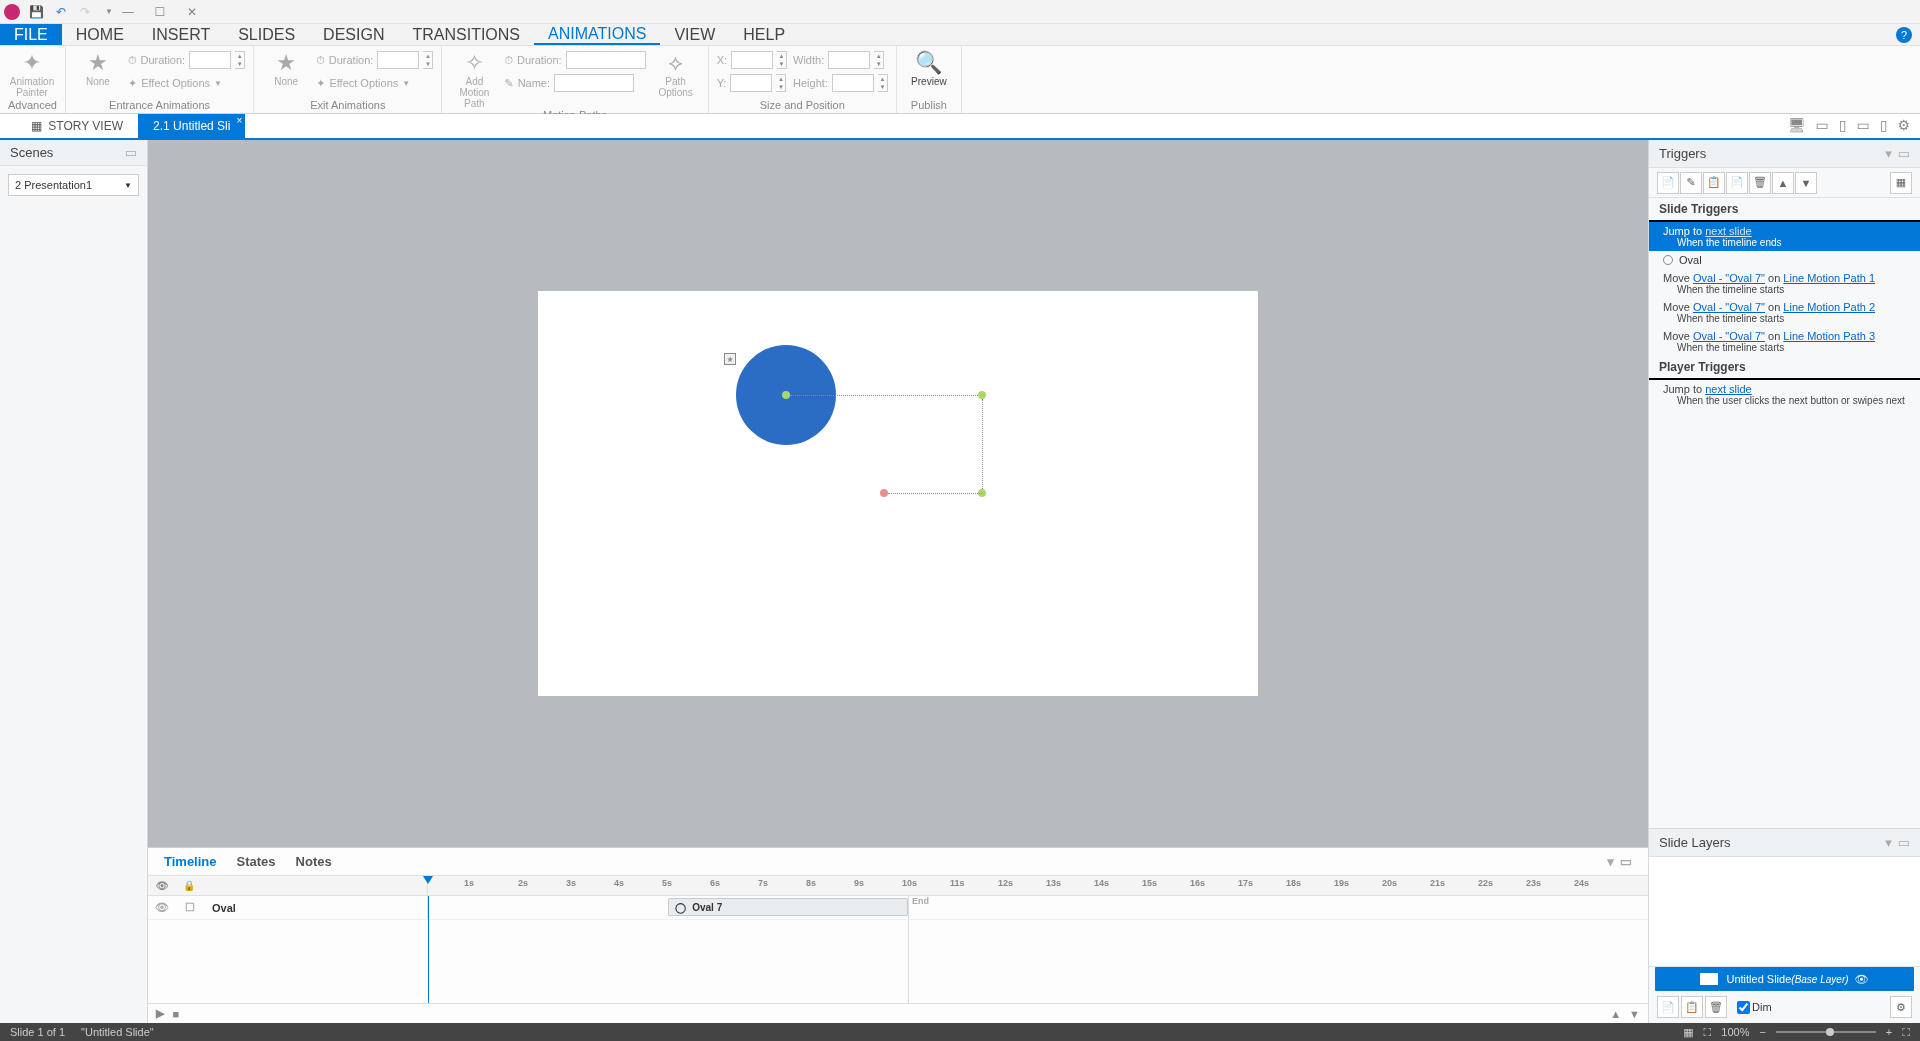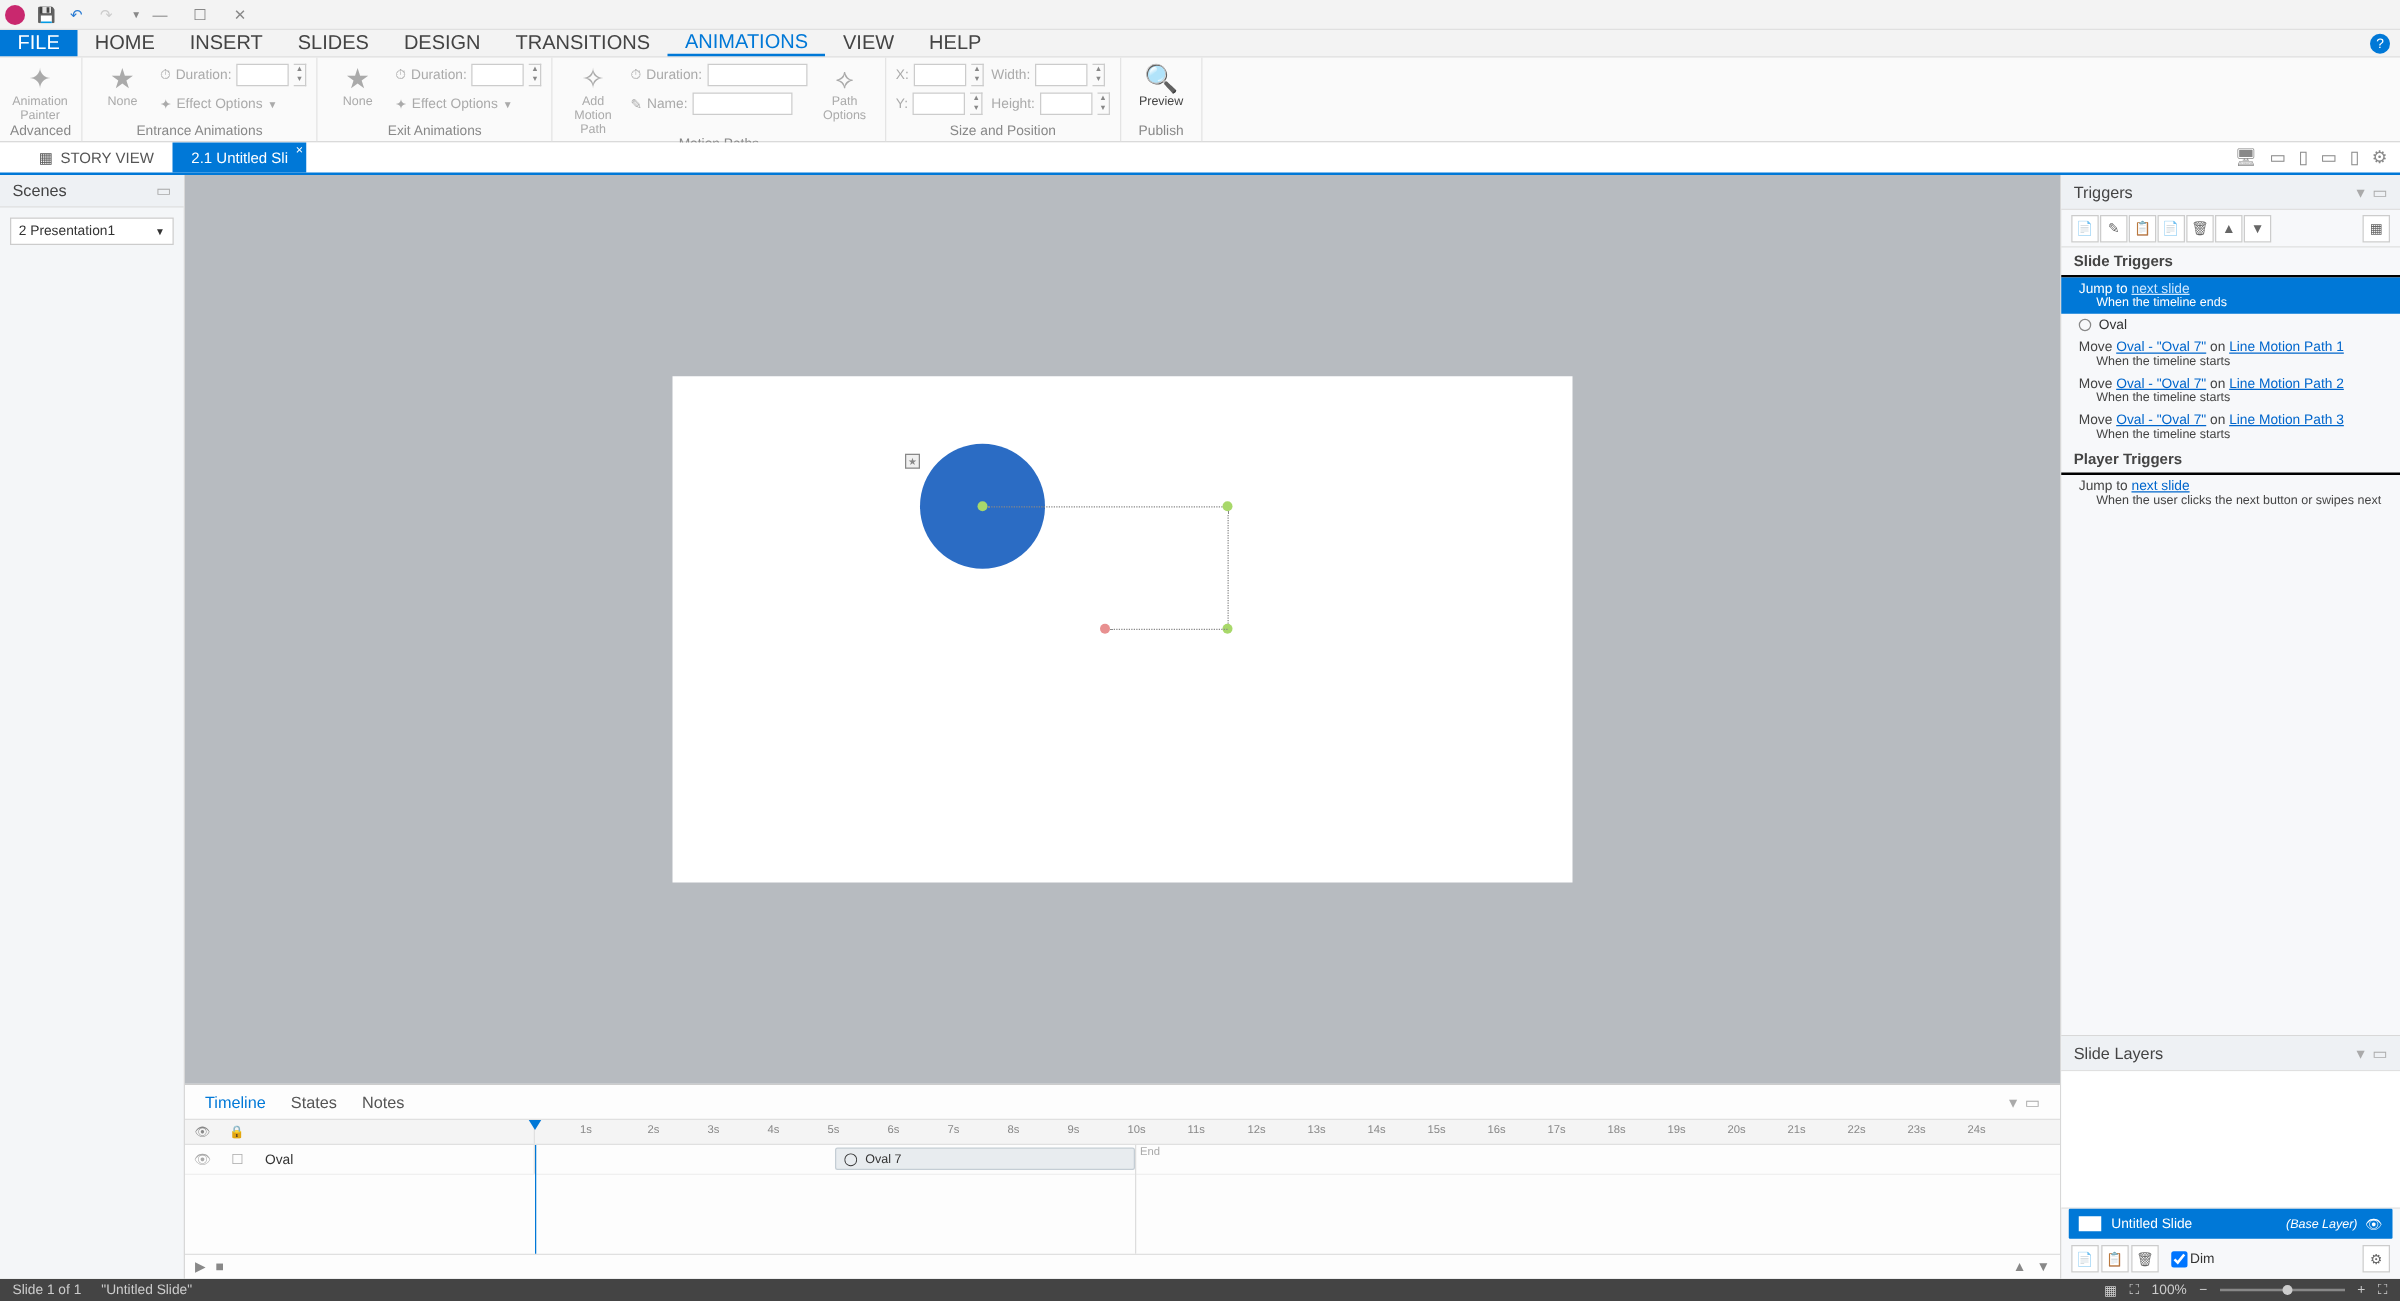--- a/index.html
+++ b/index.html
@@ -63,21 +63,21 @@
 .slide-canvas { width: 720px; height: 405px; background: #fff; position: relative; }
 .oval-shape { width: 100px; height: 100px; background: #2b6cc4; border-radius: 50%; position: absolute; top: 54px; left: 198px; }
 .star-handle { position: absolute; top: 62px; left: 186px; width: 12px; height: 12px; border: 1px solid #888; background: #f0f0f0; font-size: 8px; display: flex; align-items: center; justify-content: center; color: #888; }
 .mp-dot { width: 8px; height: 8px; border-radius: 50%; position: absolute; }
 .gdot { background: #a8d86a; }
 .rdot { background: #e89090; }
 .path-line { position: absolute; border-top: 1px dotted #888; height: 0; }
 .path-line-v { position: absolute; border-left: 1px dotted #888; width: 0; }
 
 
-.timeline-area { height: 156px; background: #fdfdfd; border-top: 1px solid #ccc; display: flex; flex-direction: column; }
+.timeline-area { height: 176px; background: #fdfdfd; border-top: 1px solid #ccc; display: flex; flex-direction: column; font-weight: bold; }
 .timeline-tabs { height: 28px; display: flex; align-items: center; padding: 0 16px; gap: 20px; font-size: 13px; border-bottom: 1px solid #e0e0e0; justify-content: space-between; }
 .timeline-tabs .tleft { display: flex; gap: 20px; }
 .timeline-tabs .ttab { color: #555; cursor: pointer; }
 .timeline-tabs .ttab.active { color: #0078d7; }
 .timeline-header { height: 20px; display: flex; background: #f4f4f4; border-bottom: 1px solid #e0e0e0; font-size: 10px; color: #888; }
 .timeline-header .th-left { width: 280px; display: flex; align-items: center; border-right: 1px solid #e0e0e0; }
 .timeline-header .th-left .icn { width: 28px; text-align: center; }
 .timeline-header .th-ruler { flex: 1; position: relative; }
 .timeline-header .tick { position: absolute; top: 2px; font-size: 9px; color: #888; }
 .timeline-header .playhead { position: absolute; top: 0; left: 0; width: 0; height: 0; border-left: 5px solid transparent; border-right: 5px solid transparent; border-top: 8px solid #0078d7; }
@@ -102,21 +102,21 @@
 .trigger-item.selected { background: #0078d7; color: #fff; }
 .trigger-item .sub { font-size: 10px; padding-left: 14px; }
 .trigger-item.selected .sub { color: #fff; }
 .trigger-item a { color: #0066cc; text-decoration: underline; cursor: pointer; }
 .trigger-item.selected a { color: #cde6ff; }
 .trigger-obj { padding: 3px 10px 3px 14px; font-size: 11px; display: flex; align-items: center; gap: 6px; }
 .trigger-obj .circ { width: 10px; height: 10px; border: 1px solid #888; border-radius: 50%; }
 
 .layers-area { border-top: 1px solid #d8d8d8; }
 .layer-body { height: 110px; background: #fff; border-bottom: 1px solid #e0e0e0; }
-.layer-row { height: 24px; background: #0078d7; color: #fff; display: flex; align-items: center; padding: 0 8px; font-size: 11px; justify-content: space-between; margin: 0 6px; border-radius: 1px; }
+.layer-row { height: 24px; background: #0078d7; color: #fff; display: flex; align-items: center; padding: 0 8px; font-size: 11px; justify-content: center; margin: 0 6px; border-radius: 1px; }
 .layer-row .lr-left { display: flex; align-items: center; gap: 8px; }
 .layer-row .lr-thumb { width: 18px; height: 12px; background: #fff; }
 .layer-toolbar { height: 32px; display: flex; align-items: center; padding: 0 8px; gap: 4px; justify-content: space-between; }
 .layer-toolbar .lt-left { display: flex; gap: 2px; align-items: center; }
 .layer-toolbar .tb-btn { width: 22px; height: 22px; border: 1px solid #ccc; background: #fff; display: flex; align-items: center; justify-content: center; font-size: 11px; color: #666; cursor: pointer; }
 
 
 .statusbar { height: 18px; background: #444; color: #ccc; font-size: 11px; display: flex; align-items: center; padding: 0 10px; justify-content: space-between; }
 .statusbar .sb-right { display: flex; align-items: center; gap: 10px; }
 .zoom-slider { width: 100px; height: 2px; background: #888; position: relative; }

